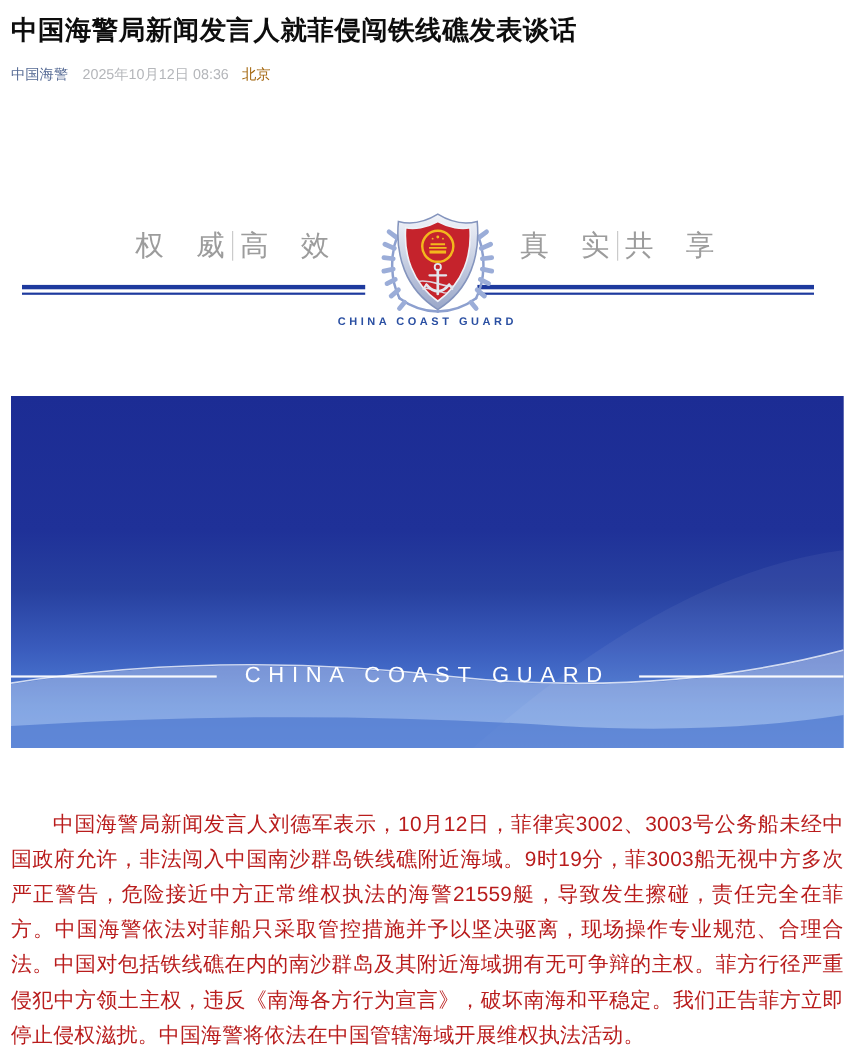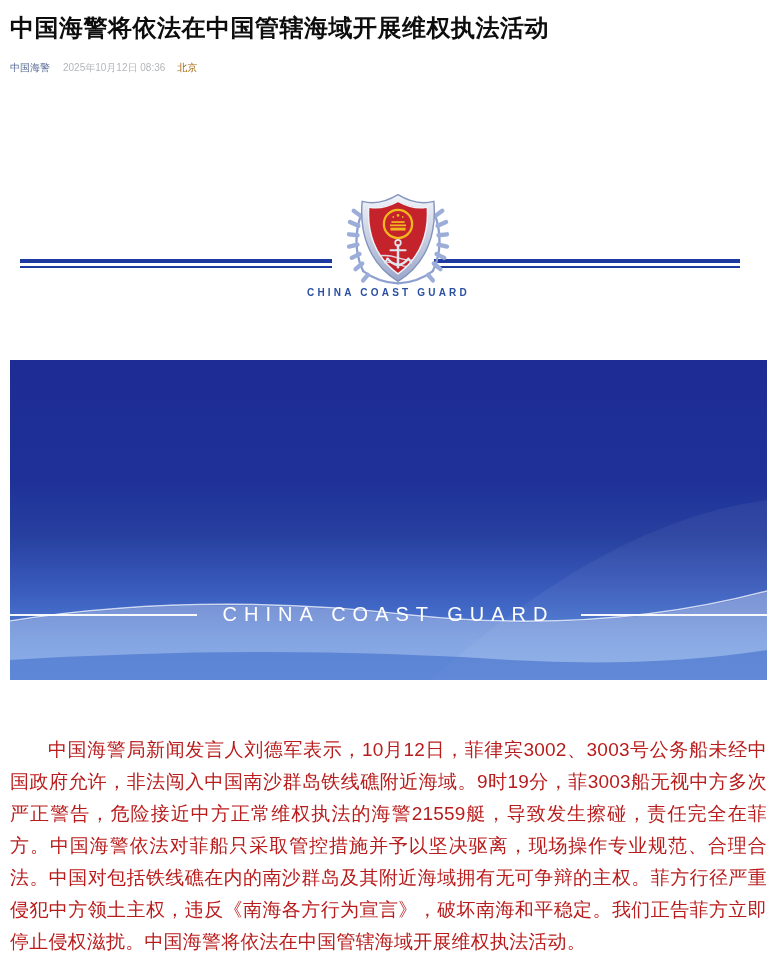--- a/index.html
+++ b/index.html
@@ -15,21 +15,21 @@
 
   
   .article-title{
     margin:12px 0 0;
     font-size:24px;line-height:1.3;
     font-weight:700;color:#0d0d0d;
     letter-spacing:0.5px;
   }
   .byline{
     margin-top:15px;
-    font-size:10px;line-height:20px;
+    font-size:13px;line-height:20px;
     display:flex;align-items:baseline;
   }
   .byline .account{color:#576b95;text-decoration:none;cursor:pointer;}
   .byline .date{color:#b4b6ba;margin-left:13px;}
   .byline .loc{color:#a16207;margin-left:12px;}
 
   
   .masthead{position:relative;height:150px;margin:112px 10px 0;}
   .slogan{
     position:absolute;top:16px;
@@ -98,30 +98,40 @@
     font-size:19px;line-height:32px;color:#b91c1c;
     text-align:justify;text-indent:2em;
     letter-spacing:0.2px;
   }
 </style>
 </head>
 <body>
 
 <div class="page">
   <div class="content">
-    <h1 class="article-title">中国海警将依法在中国管辖海域开展维权执法活动</h1>
+    <h1 class="article-title">中国海警局新闻发言人就菲侵闯铁线礁发表谈话</h1>
 
     <div class="byline">
       <a class="account">中国海警</a>
       <span class="date">2025年10月12日 08:36</span>
       <span class="loc">北京</span>
     </div>
 
     <div class="masthead">
-
+      <div class="slogan slogan-left">
+        <span>权 威</span>
+        <span class="vr"></span>
+        <span>高 效</span>
+      </div>
+
+      <div class="slogan slogan-right">
+        <span>真 实</span>
+        <span class="vr"></span>
+        <span>共 享</span>
+      </div>
 
       <div class="dbl-line left">
         <div class="thick"></div>
           <div class="thin"></div>
       </div>
       <div class="dbl-line right">
         <div class="thick"></div>
           <div class="thin"></div>
       </div>
 

